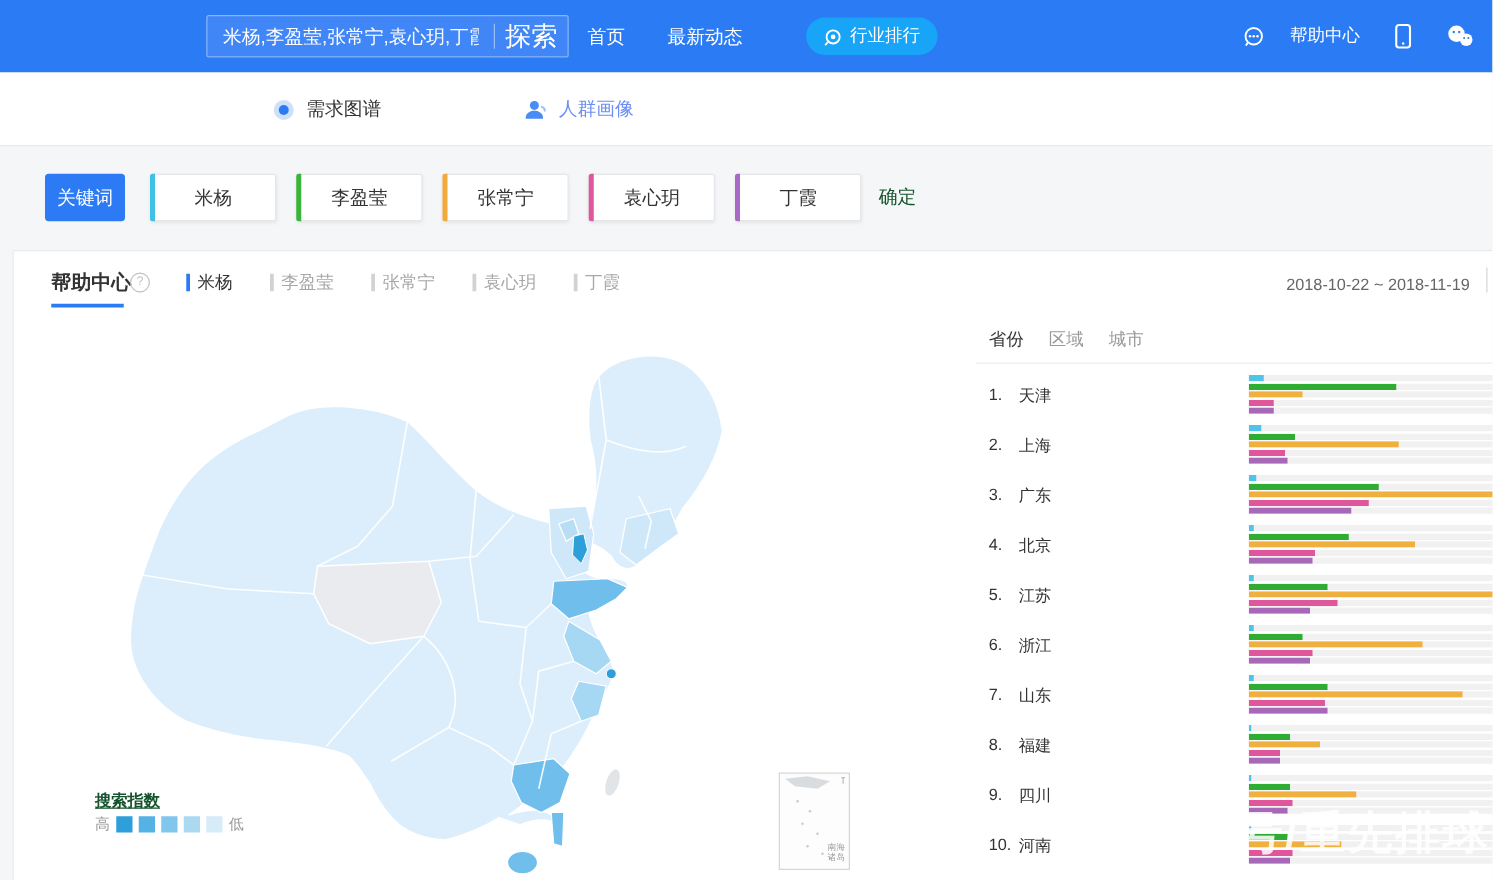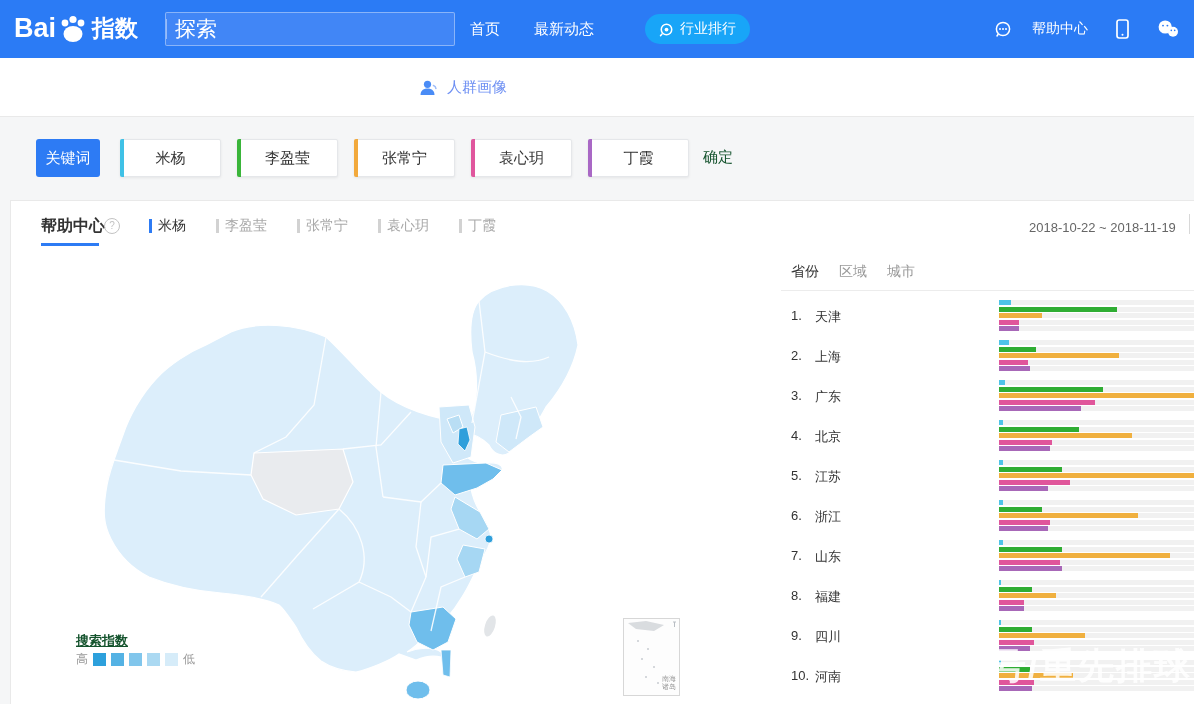--- a/index.html
+++ b/index.html
@@ -74,32 +74,23 @@
   .inset{position:absolute;left:612px;top:417px;width:57px;height:78px;background:#fdfdfd;border:1px solid #d7d7d7;box-sizing:border-box;}
   .inset-label{position:absolute;right:3px;bottom:4px;font-size:7px;color:#9a9a9a;line-height:8px;text-align:center;}
   
   .watermark{position:absolute;left:990px;top:642px;font-size:36px;font-weight:700;letter-spacing:2px;
     color:rgba(255,255,255,.85);z-index:9;white-space:nowrap;}
 </style>
 </head>
 <body>
 
 <div class="top-header">
-  <div class="logo">
-    <span class="bai">Bai</span>
-    <svg width="34" height="36" viewBox="0 0 34 36">
-      <circle cx="9" cy="12" r="3.4" fill="#fff"></circle>
-      <circle cx="17" cy="8.5" r="3.6" fill="#fff"></circle>
-      <circle cx="25" cy="12" r="3.4" fill="#fff"></circle>
-      <ellipse cx="17" cy="23" rx="9.5" ry="8" fill="#fff"></ellipse>
-    </svg>
-    <span class="suffix">指数</span>
-  </div>
 
   <div class="searchbox">
+    <input readonly="" value="米杨,李盈莹,张常宁,袁心玥,丁霞" style="">
     <div class="search-divider"></div>
     <div class="search-go">探索</div>
   </div>
 
   <div class="top-nav" id="top-nav">
       <div class="nav-item">首页</div>
       <div class="nav-item">最新动态</div>
     </div>
 
   <div class="industry-pill">
@@ -131,20 +122,27 @@
       <circle cx="17" cy="13.8" r="5" fill="#fff"></circle>
       <circle cx="7" cy="7.6" r="0.95" fill="#2b7bf5"></circle>
         <circle cx="11.4" cy="7.6" r="0.95" fill="#2b7bf5"></circle>
       <circle cx="15.3" cy="12.4" r="0.8" fill="#2b7bf5"></circle>
         <circle cx="18.7" cy="12.4" r="0.8" fill="#2b7bf5"></circle>
     </svg>
   </div>
 </div>
 
 <div class="subnav">
+  <div class="subnav-item" style="left:218px;">
+    <svg width="18" height="18" viewBox="0 0 18 18">
+      <circle cx="9" cy="9" r="8" fill="#cfe0fb"></circle>
+      <circle cx="9" cy="9" r="4" fill="#2d7bf4"></circle>
+    </svg>
+    <span class="lbl">需求图谱</span>
+  </div>
   <div class="subnav-item blue" style="left:418px;">
     <svg width="20" height="20" viewBox="0 0 20 20">
       <circle cx="9.5" cy="6.3" r="3.6" fill="#4a8cf6"></circle>
       <path d="M2.5,17 C2.5,12 6.5,10.6 9.5,10.6 C12.5,10.6 16.5,12 16.5,17 Z" fill="#4a8cf6"></path>
       <path d="M15.5,7.5 C17,8 17.8,9 17.9,10.5" stroke="#9ebcf9" stroke-width="1.6" fill="none" stroke-linecap="round"></path>
     </svg>
     <span class="lbl">人群画像</span>
   </div>
 </div>
 

